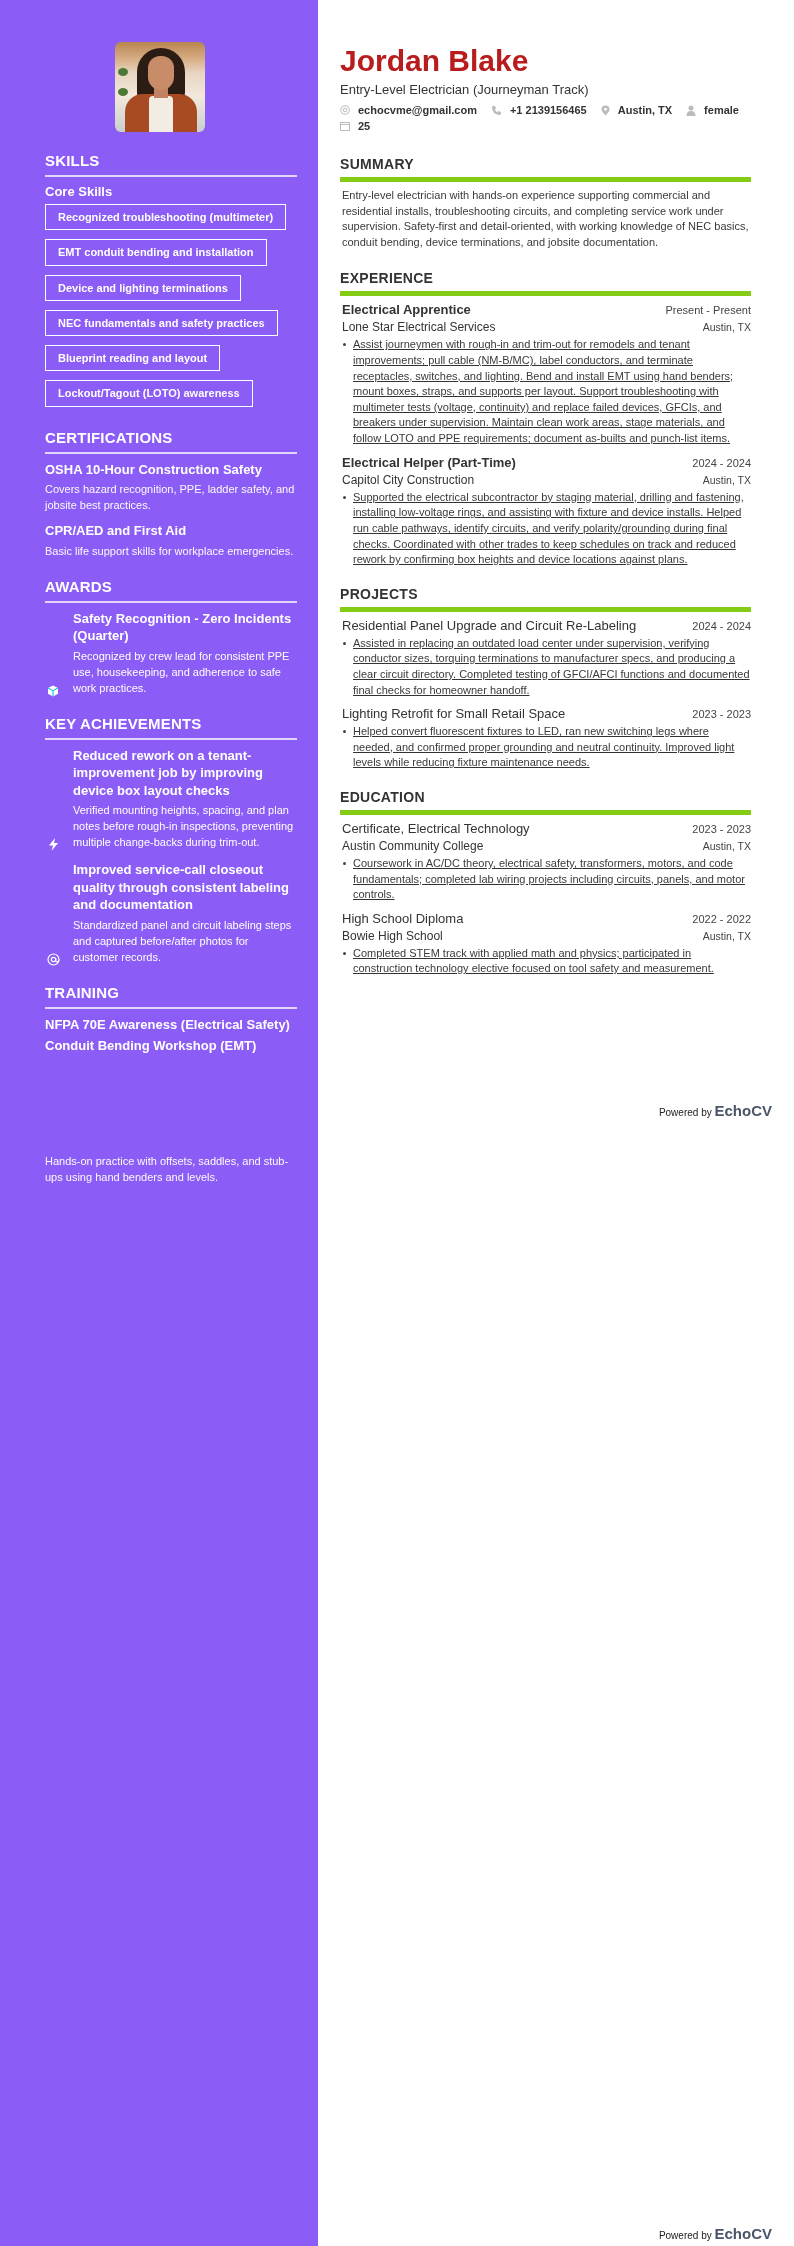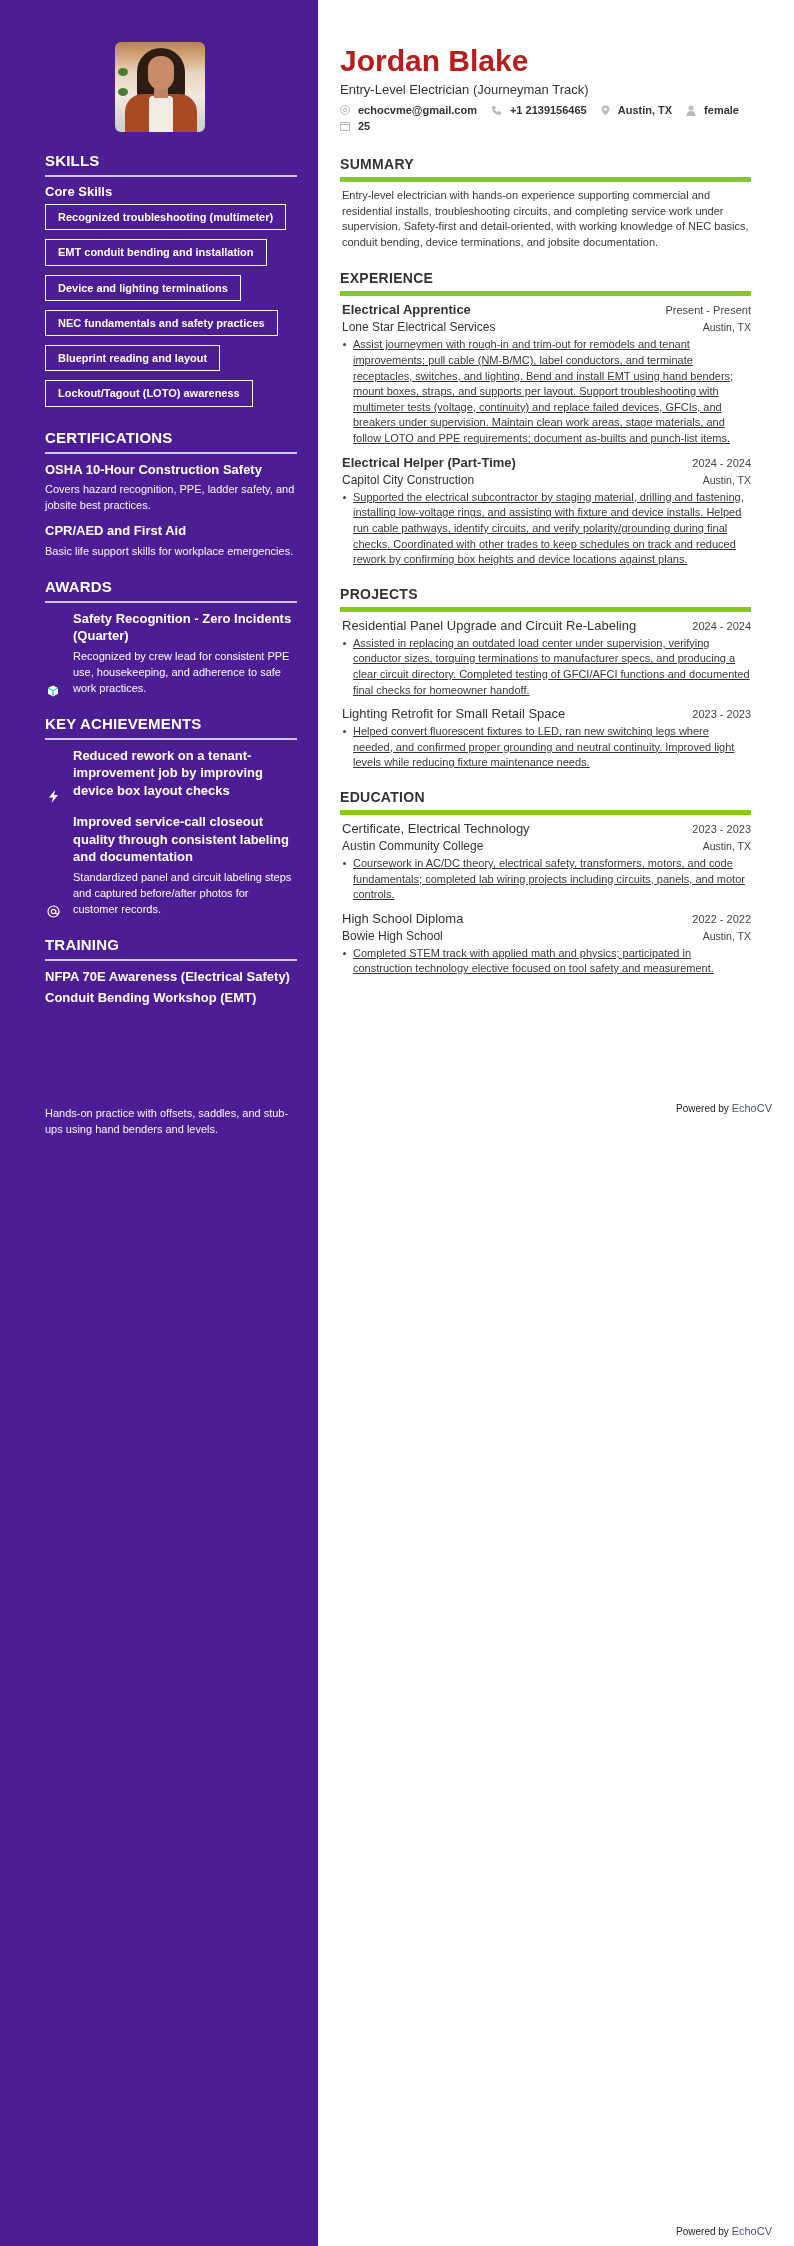--- a/index.html
+++ b/index.html
@@ -12,21 +12,21 @@
   .page {
     position: relative;
     width: 794px;
     height: 2246px;
     display: flex;
     background: #fff;
   }
   .sidebar {
     width: 318px;
     min-height: 2246px;
-    background: #4c1d95;
+    background: #8b5cf6;
     color: #fff;
     padding: 42px 22px 0 45px;
     position: relative;
   }
   .photo-wrap { display: flex; justify-content: center; margin-bottom: 20px; padding-right: 22px; }
   .photo {
     width: 90px; height: 90px; border-radius: 6px; overflow: hidden;
     background: linear-gradient(180deg, #b8864f 0%, #d9b08a 20%, #e8d6c2 35%, #f2e8dc 60%, #c9cfcf 100%);
     position: relative;
   }
@@ -100,21 +100,21 @@
   .bullets { list-style: none; margin-top: 3px; text-decoration: underline; }
   .bullets li {
     position: relative; padding-left: 11px; font-size: 11px; line-height: 1.42; color: #3a3a3a;
   }
   .bullets li::before {
     content: ""; position: absolute; left: 1px; top: 6px; width: 3px; height: 3px; border-radius: 50%; background: #444;
   }
   .powered {
     position: absolute; right: 22px; font-size: 10px; color: #222;
   }
-  .powered .brand { font-size: 11px; color: #4a5568; }
+  .powered .brand { font-size: 15px; color: #4a5568; font-weight: bold; }
 </style>
 </head>
 <body>
 
 <div class="page">
 
   <aside class="sidebar">
     <div class="photo-wrap">
       <div class="photo">
         <div class="plant1"></div>
@@ -167,20 +167,21 @@
     <section class="sb-section" style="margin-top:18px;">
       <h2 class="sb-heading">KEY ACHIEVEMENTS</h2>
       <div class="icon-item" style="margin-bottom:10px;">
         <span class="ico">
           <svg width="11" height="13" viewBox="0 0 11 13">
               <path d="M7 0 L1 7.5 L5 7.5 L3.5 13 L10 5 L6 5 Z" fill="#fff"></path>
             </svg>
         </span>
         <div class="body">
           <div class="title">Reduced rework on a tenant-improvement job by improving device box layout checks</div>
+          <div class="desc">Verified mounting heights, spacing, and plan notes before rough-in inspections, preventing multiple change-backs during trim-out.</div>
         </div>
       </div>
       <div class="icon-item">
         <span class="ico">
           <svg width="13" height="13" viewBox="0 0 13 13">
               <circle cx="6.5" cy="6.5" r="5.5" stroke="#fff" stroke-width="1.2" fill="none"></circle>
               <circle cx="6.5" cy="6.5" r="2.2" stroke="#fff" stroke-width="1.2" fill="none"></circle>
               <path d="M8.7 5 L8.7 7.6 Q8.7 9 10 9 Q11.5 9 12 7" stroke="#fff" stroke-width="1.2" fill="none"></path>
             </svg>
         </span>

